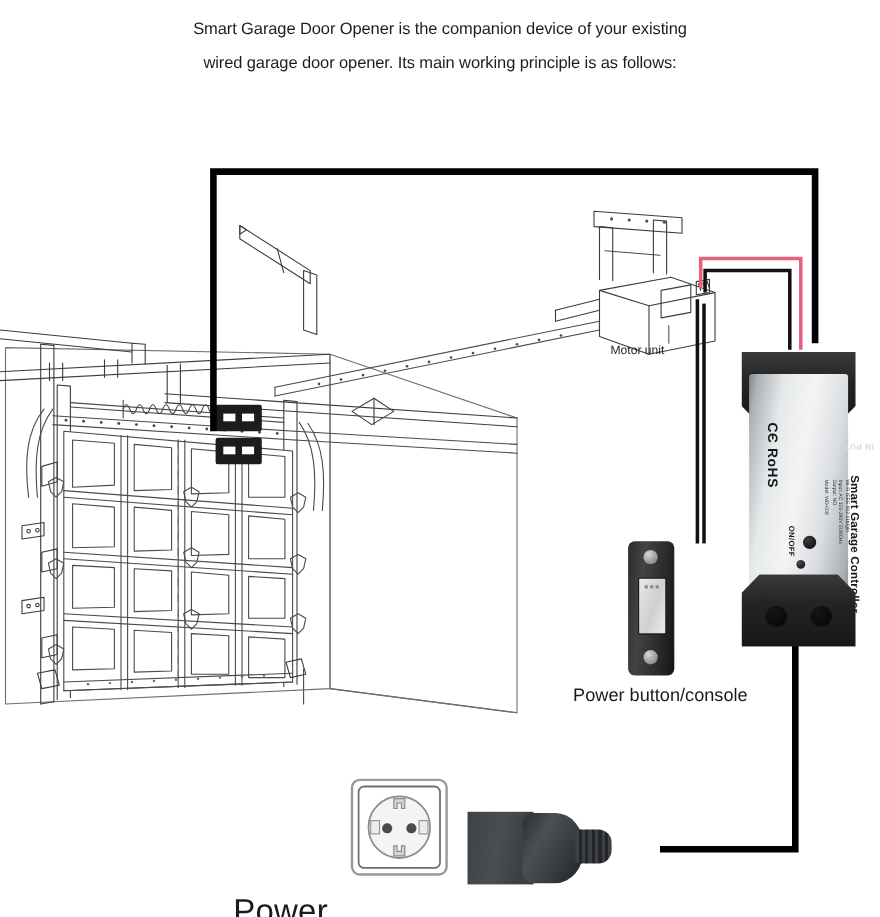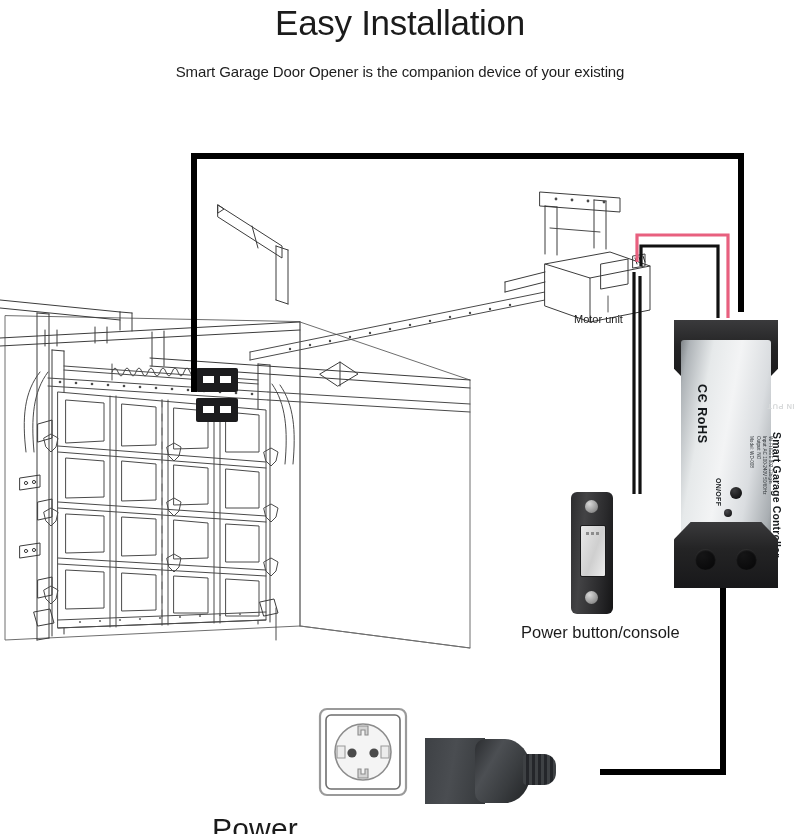--- a/index.html
+++ b/index.html
@@ -87,21 +87,21 @@
     border: 1px solid #1b1b1c;
   }
   .console-dots { position: absolute; left: 5px; top: 6px; display: flex; gap: 2px; }
   .console-dots i { width: 3px; height: 3px; background: #8c8c8c; display: block; }
 
   .caption {
     position: absolute; font-size: 16.5px; color: #1b1b1b;
     font-family: "Liberation Sans", sans-serif; white-space: nowrap;
   }
   .cap-console { left: 521px; top: 623px; }
-  .cap-motor   { left: 574px; top: 313px; font-size: 11px; color: #232323; }
+  .cap-motor   { left: 555px; top: 313px; font-size: 11px; color: #232323; }
   .cap-power   { left: 212px; top: 812px; font-size: 30px; letter-spacing: .2px; }
 
   
   .socket { position: absolute; left: 317px; top: 706px; width: 92px; height: 92px; }
 
   
   .plug { position: absolute; left: 425px; top: 732px; width: 180px; height: 84px; }
   .plug-block {
     position: absolute; left: 0; top: 6px; width: 60px; height: 66px;
     background: linear-gradient(100deg,#3e4145 0%, #4a4d51 45%, #35383b 100%);
@@ -116,23 +116,23 @@
     background: repeating-linear-gradient(90deg,#3e4144 0 3px,#24262a 3px 6px);
     border-radius: 4px 12px 12px 4px;
   }
 </style>
 </head>
 <body>
 
 <div id="page">
 
   <div class="header">
-    <div class="title">Easy Installation</div>
     <div class="subtitle">
       <div>Smart Garage Door Opener is the companion device of your existing</div>
+      <div>wired garage door opener. Its main working principle is as follows:</div>
     </div>
   </div>
 
   <svg class="layer" viewBox="0 0 800 834">
     <g fill="none" stroke="#3c3c3c" stroke-width="1" stroke-linejoin="round" stroke-linecap="round">
 
       <path d="M5 316 L5 640 L300 626 L300 322 Z" stroke="#6e6e6e" fill="#fff"></path>
       <path d="M300 626 L300 322" stroke="#6e6e6e"></path>
       <path d="M300 626 L470 648 L470 380" stroke="#6e6e6e" fill="none"></path>
       <path d="M300 322 L470 380" stroke="#6e6e6e"></path>

